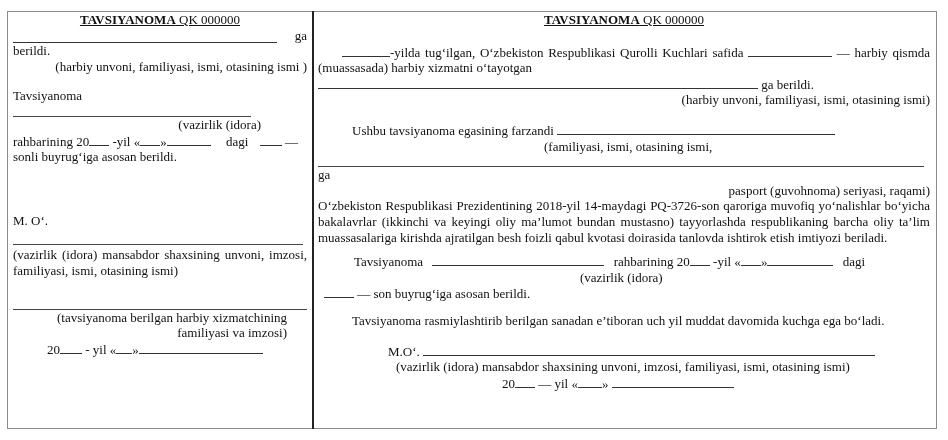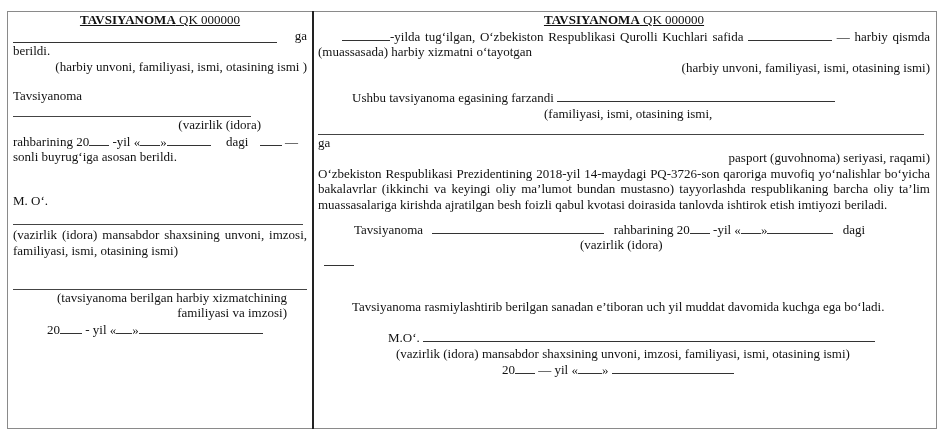--- a/index.html
+++ b/index.html
@@ -43,42 +43,46 @@
   <p class="center" style="width:238px; margin-left:10px">(vazirlik (idora)</p>
   <p style="white-space:nowrap">
     <span>rahbarining 20</span><span class="line" style="width:20px"></span>
     <span>-yil «</span><span class="line" style="width:20px"></span><span>»</span><span class="line" style="width:44px"></span>
     <span style="margin-left:12px">dagi</span>
     <span class="line" style="width:22px; margin-left:8px"></span>
     <span>—</span>
   </p>
   <p>sonli buyrug‘iga asosan berildi.</p>
 
-  <p style="margin-top:28px">M. O‘.</p>
+  <p style="margin-top:48px">M. O‘.</p>
   <div class="hr" style="width:290px; margin-top:4px"></div>
   <p class="just" style="margin-top:2px">(vazirlik (idora) mansabdor shaxsining unvoni, imzosi, familiyasi, ismi, otasining ismi)</p>
 
   <div class="hr" style="width:294px; margin-top:18px"></div>
   <p class="center" style="padding:0 20px">(tavsiyanoma berilgan harbiy xizmatchining familiyasi va imzosi)</p>
   <p style="padding-left:34px">
     <span>20</span><span class="line" style="width:22px"></span>
     <span>- yil «</span><span class="line" style="width:16px"></span><span>»</span><span class="line" style="width:124px"></span>
   </p>
 </div>
 
 <div class="col right">
   <div class="title" style="margin-top:1px">
     <b>TAVSIYANOMA</b>
     <span>QK 000000</span>
   </div>
 
-  <p class="just" style="text-indent:24px">
+  <p class="just" style="margin-top:16px; text-indent:24px">
     <span class="line" style="width:48px"></span><span>-yilda tug‘ilgan, O‘zbekiston Respublikasi Qurolli Kuchlari safida</span>
     <span class="line" style="width:84px"></span>
     <span>— harbiy qismda (muassasada) harbiy xizmatni o‘tayotgan</span>
+  </p>
+  <p>
+    <span class="line" style="width:440px"></span>
+    <span>ga berildi.</span>
   </p>
   <p class="center" style="margin-left:-10px">(harbiy unvoni, familiyasi, ismi, otasining ismi)</p>
 
   <p style="margin-top:14px; padding-left:34px">
     <span>Ushbu tavsiyanoma egasining farzandi</span>
     <span class="line" style="width:278px"></span>
   </p>
   <p style="padding-left:226px">(familiyasi, ismi, otasining ismi,</p>
   <div class="hr" style="width:606px"></div>
   <p>ga</p>
@@ -88,23 +92,24 @@
   <p style="margin-top:8px; padding-left:36px; white-space:nowrap">
     <span>Tavsiyanoma</span>
     <span class="line" style="width:172px; margin-left:6px"></span>
     <span style="margin-left:6px">rahbarining 20</span><span class="line" style="width:20px"></span>
     <span>-yil «</span><span class="line" style="width:20px"></span><span>»</span><span class="line" style="width:66px"></span>
     <span style="margin-left:6px">dagi</span>
   </p>
   <p style="padding-left:262px">(vazirlik (idora)</p>
   <p style="padding-left:6px">
     <span class="line" style="width:30px"></span>
+    <span>— son buyrug‘iga asosan berildi.</span>
   </p>
 
-  <p style="margin-top:30px; padding-left:34px">Tavsiyanoma rasmiylashtirib berilgan sanadan e’tiboran uch yil muddat davomida kuchga ega bo‘ladi.</p>
+  <p style="margin-top:11px; padding-left:34px">Tavsiyanoma rasmiylashtirib berilgan sanadan e’tiboran uch yil muddat davomida kuchga ega bo‘ladi.</p>
 
   <p style="margin-top:14px; padding-left:70px">
     <span>M.O‘.</span>
     <span class="line" style="width:452px"></span>
   </p>
   <p style="padding-left:78px">(vazirlik (idora) mansabdor shaxsining unvoni, imzosi, familiyasi, ismi, otasining ismi)</p>
   <p style="padding-left:184px">
     <span>20</span><span class="line" style="width:20px"></span>
     <span>— yil «</span><span class="line" style="width:24px"></span><span>»</span>
     <span class="line" style="width:122px"></span>

